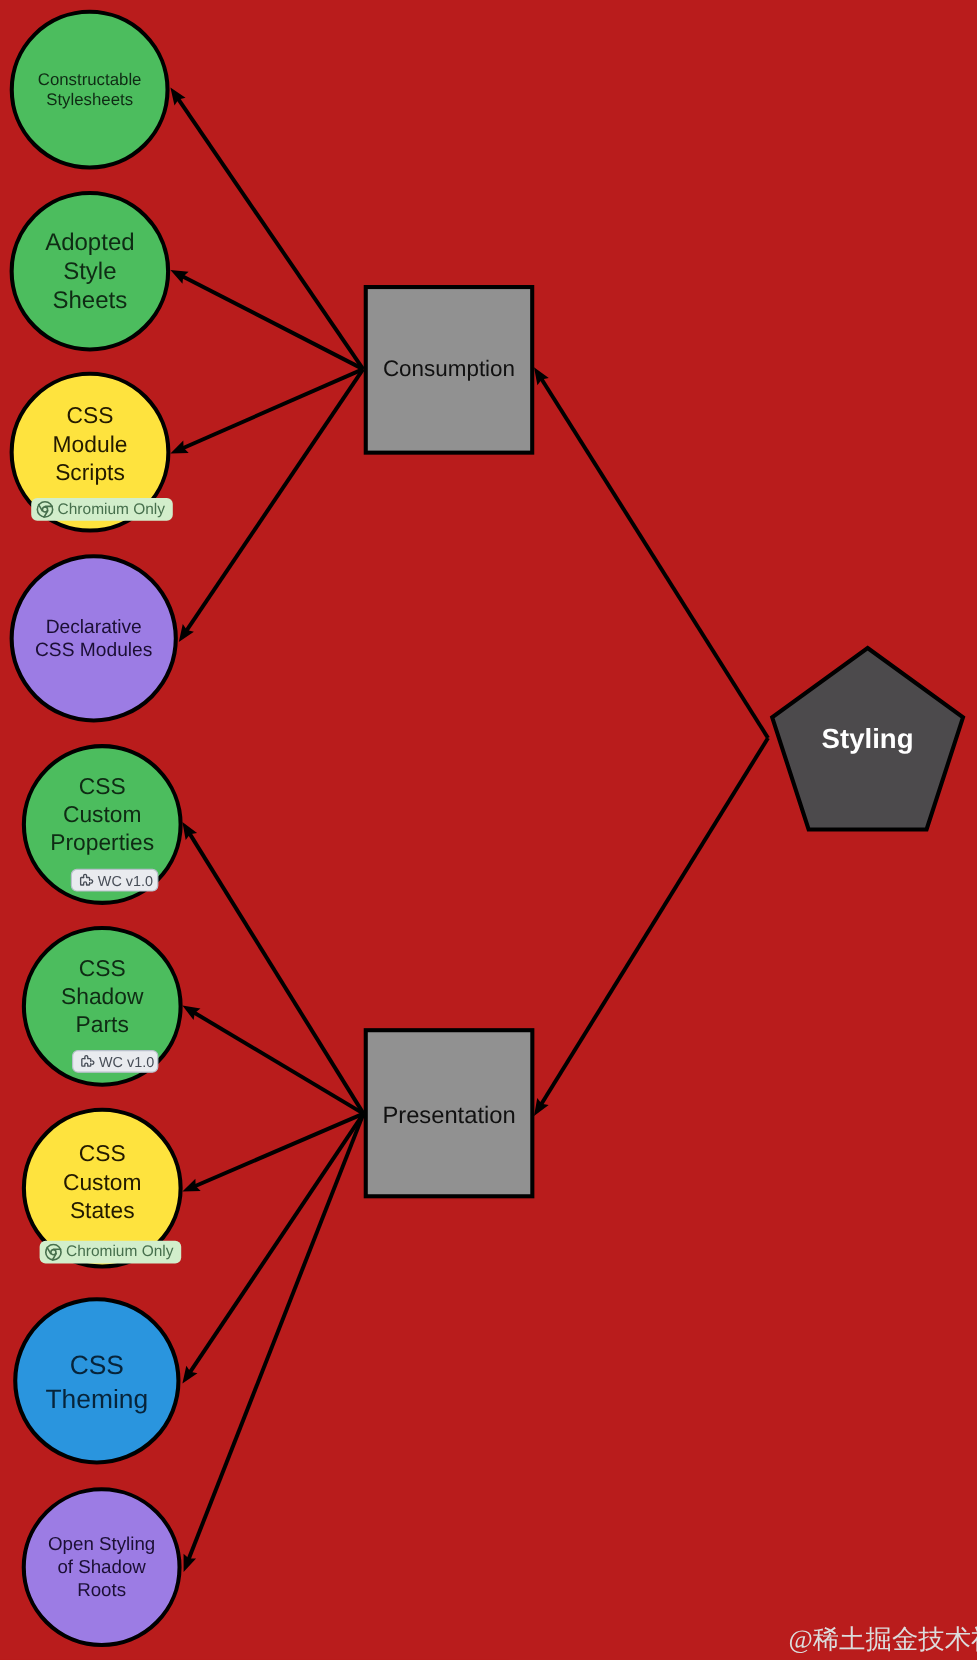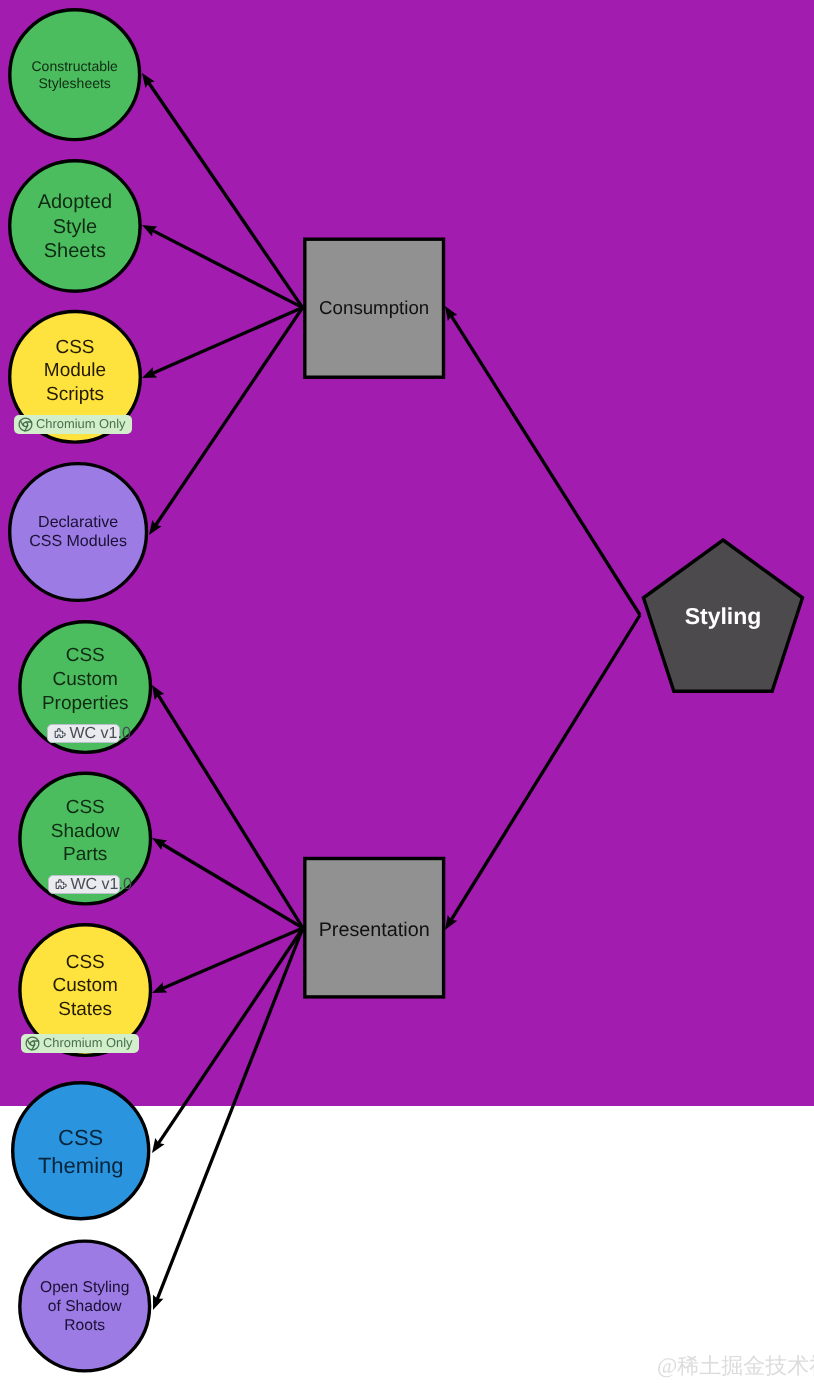--- a/index.html
+++ b/index.html
@@ -1,29 +1,29 @@
 <!DOCTYPE html>
 <html><head>
 <meta charset="utf-8">
 <title>Styling diagram</title>
 <style>
   html,body{margin:0;padding:0;background:#ffffff;}
   *{-webkit-font-smoothing:antialiased;text-rendering:geometricPrecision;}
   body{width:814px;height:1383px;overflow:hidden;font-family:"Liberation Sans",sans-serif;}
-  #stage{position:relative;width:814px;height:1106px;background:#a21caf;
+  #stage{position:relative;width:814px;height:1383px;background:#b91c1c;
          will-change:transform;transform:translateZ(0);}
   svg#diagram{position:absolute;left:0;top:0;width:814px;height:1383px;display:block;}
   .nodeshape{stroke:#000;stroke-width:3.4;}
   .badge{position:absolute;display:flex;align-items:center;box-sizing:border-box;
          font-family:"Liberation Sans",sans-serif;white-space:nowrap;line-height:1;
-         font-size:12px;}
+         font-size:12px;margin-left:12px;}
   .badge .bi{flex:0 0 auto;display:block;}
   .badge .btxt{display:block;}
   .badge-chromium{background:#d2eecb;color:#47704d;border-radius:5px;padding:0 6px 0 4px;gap:3px;font-size:12.9px;}
-  .badge-wc{background:#e9ebef;color:#474d57;border-radius:5px;border:1px solid #b9c0cb;padding:0 6px 0 4px;gap:3px;font-size:16px;}
+  .badge-wc{background:#e9ebef;color:#474d57;border-radius:5px;border:1px solid #b9c0cb;padding:0 6px 0 4px;gap:3px;font-size:12px;}
   .watermark{position:absolute;left:657px;top:1355px;font-family:"Liberation Serif",serif;
              font-size:22px;color:#dcdcdc;letter-spacing:0px;line-height:1;white-space:nowrap;}
 </style>
 </head>
 <body>
 
 <div id="stage">
   <svg id="diagram" viewBox="0 0 814 1383">
       <g>
         <g>

